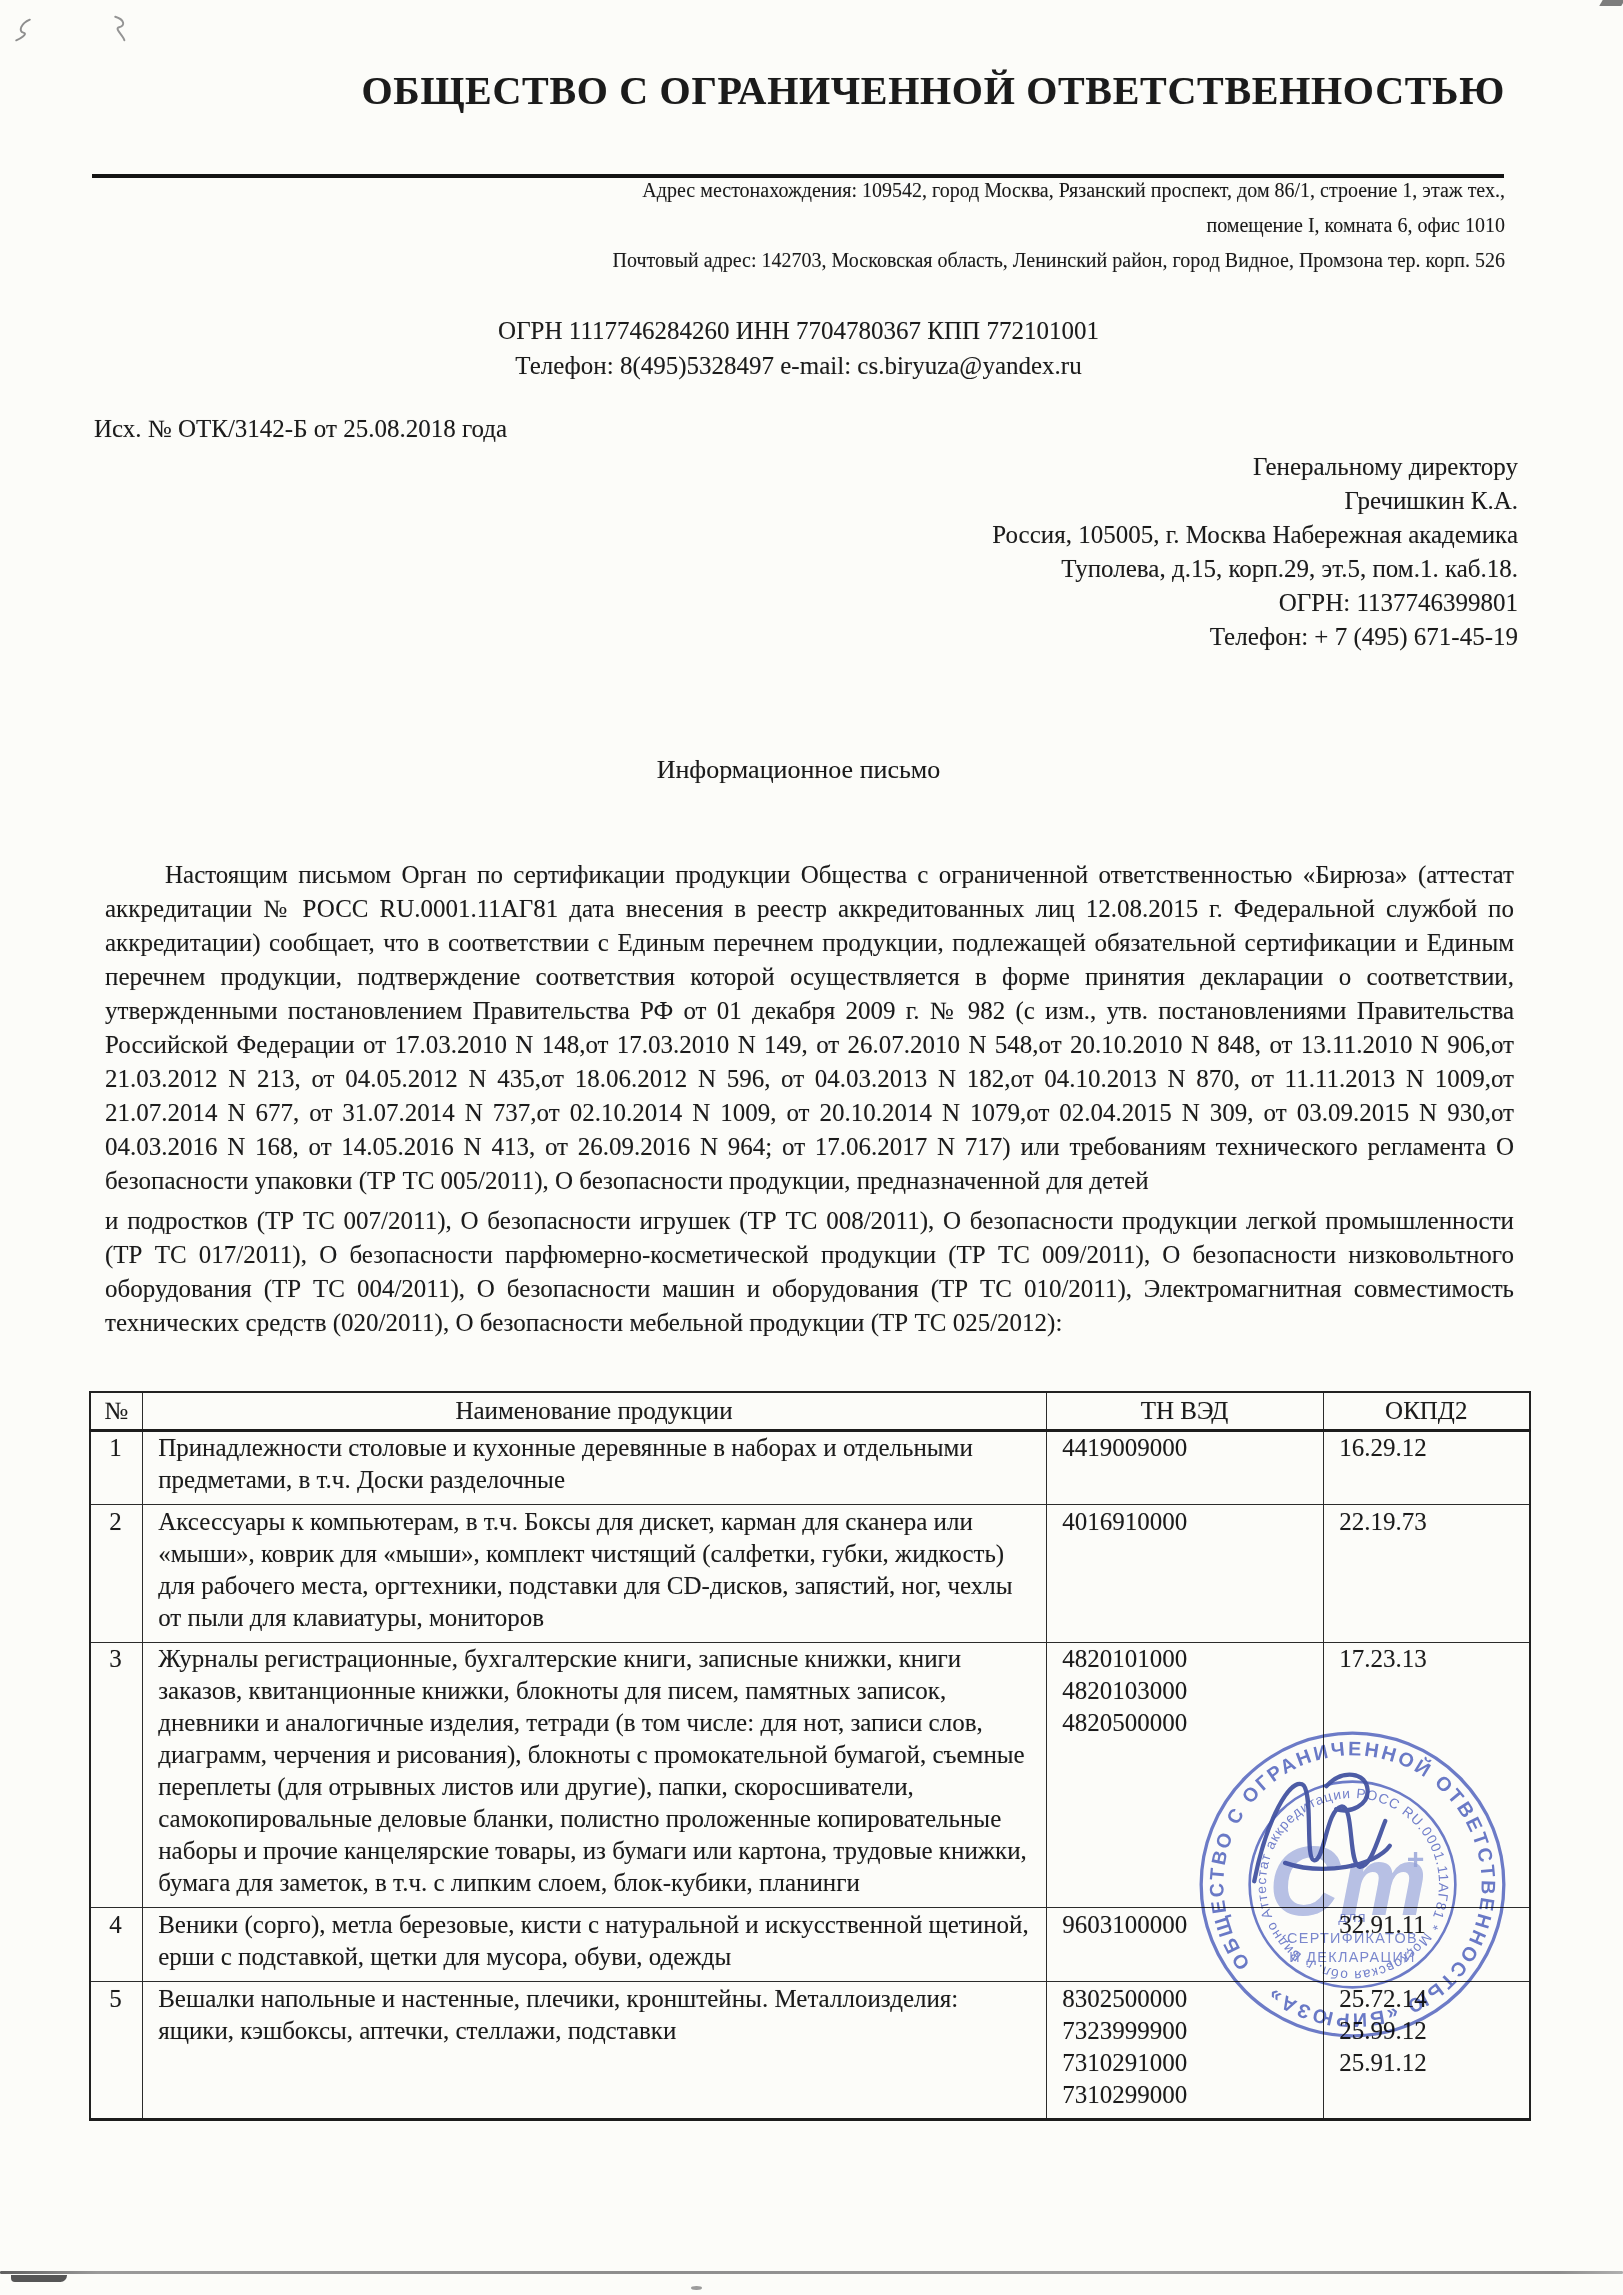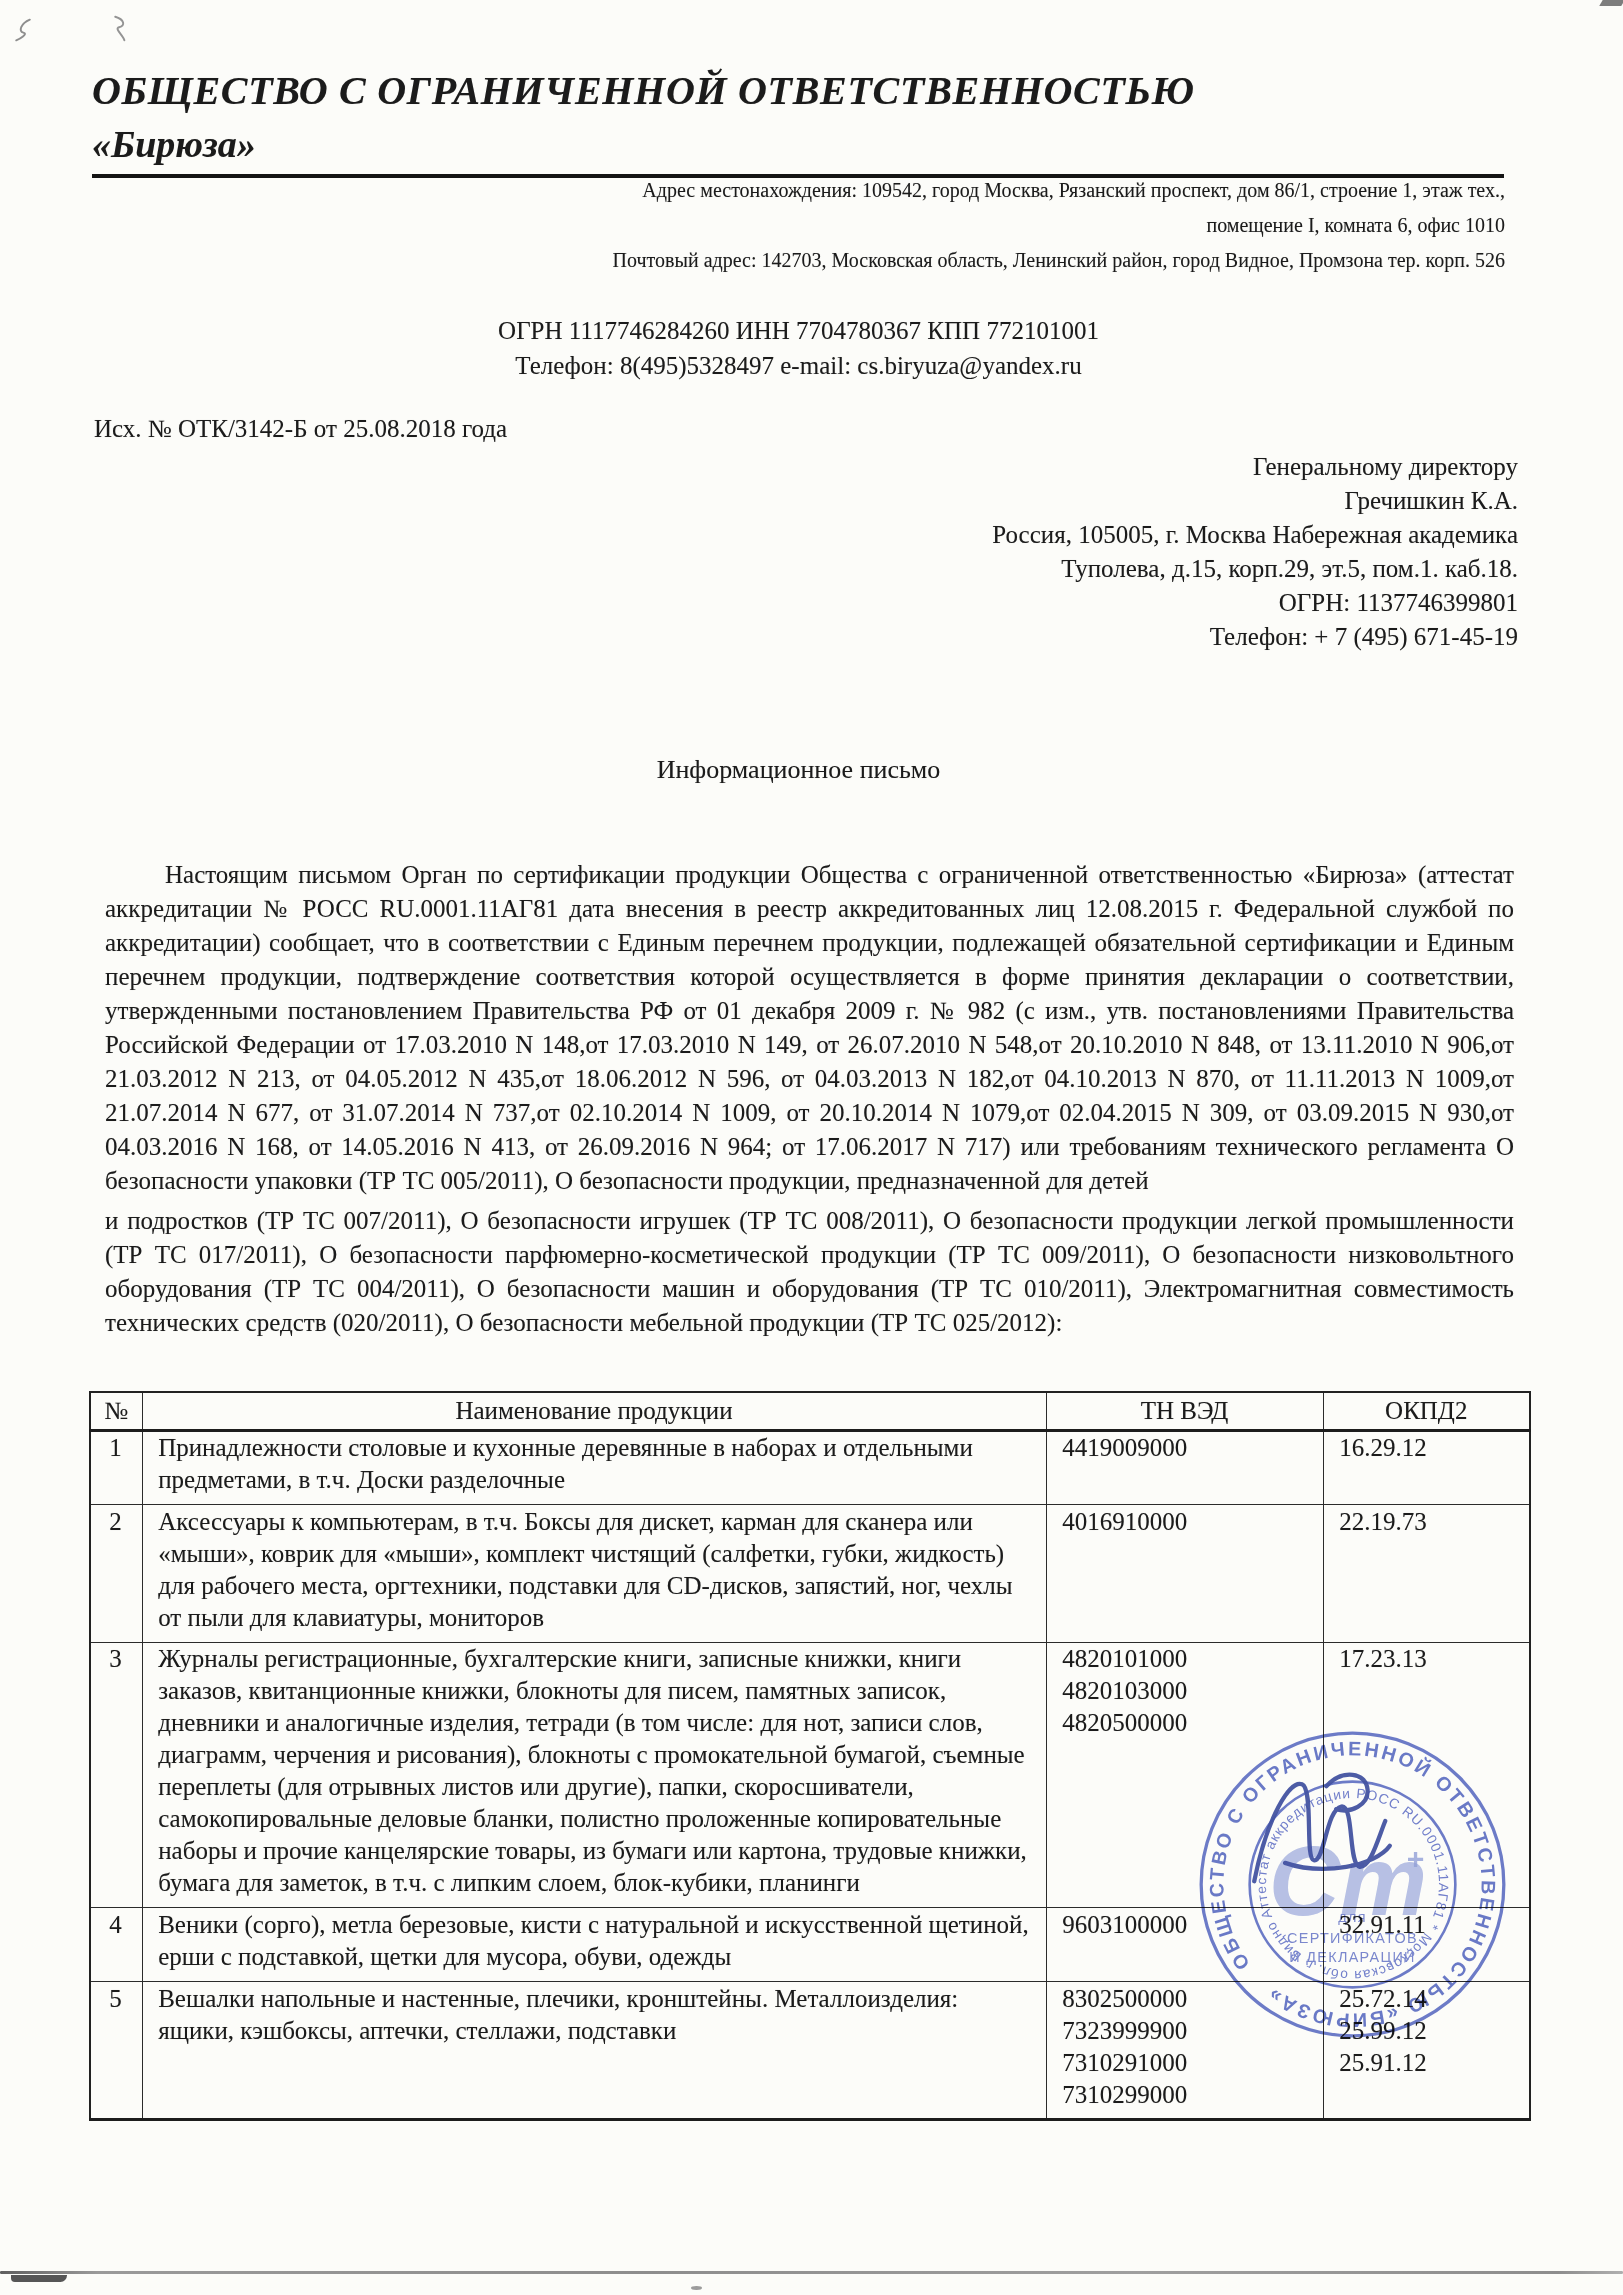--- a/index.html
+++ b/index.html
@@ -6,21 +6,21 @@
   body{
     width:1623px;height:2295px;position:relative;overflow:hidden;
     background:#fcfcf9;
     font-family:"Liberation Serif","DejaVu Serif",serif;
     color:#1b1b1b;
   }
   .abs{position:absolute;}
   .scan-text{text-shadow:0 0 0.7px rgba(20,20,20,.28);}
 
   
-  .org-title{left:92px;width:1413px;top:63px;text-align:left;font-weight:bold;font-style:italic;}
+  .org-title{left:92px;width:1413px;top:63px;text-align:right;font-weight:bold;}
   .org-title .l1{font-size:40px;line-height:56px;letter-spacing:0.7px;}
   .org-title .l2{font-size:38px;line-height:51px;}
   .head-rule{left:92px;top:174px;width:1412px;height:3.9px;background:#141414;}
   .addr-block{left:92px;width:1413px;top:173px;text-align:right;font-size:20px;line-height:35px;}
   .reg-block{left:92px;width:1413px;top:313px;text-align:center;font-size:25px;line-height:35px;}
   .outgoing-ref{left:94px;top:415px;font-size:25px;}
   .recipient-block{right:105px;top:450px;text-align:right;font-size:25px;line-height:34px;}
   .letter-title{left:92px;width:1413px;top:755px;text-align:center;font-size:26px;}
 
   
@@ -62,21 +62,20 @@
   }
   .bottom-blob{left:10.5px;top:2275px;width:56px;height:7.2px;background:#565656;border-radius:0 0 6.5px 3.9px;}
   .bottom-speck{left:691px;top:2286px;width:10.5px;height:3.9px;background:#9c9c9c;border-radius:50%;}
   .corner-notch{left:1601px;top:0;width:21.6px;height:5.9px;background:#7d7d7d;transform:skewX(-30deg);}
 </style>
 </head>
 <body>
 
 <div class="abs org-title scan-text">
   <div class="l1">ОБЩЕСТВО С ОГРАНИЧЕННОЙ ОТВЕТСТВЕННОСТЬЮ</div>
-  <div class="l2">«Бирюза»</div>
 </div>
 <div class="abs head-rule"></div>
 
 <div class="abs addr-block scan-text">
   <div>Адрес местонахождения: 109542, город Москва, Рязанский проспект, дом 86/1, строение 1, этаж тех.,</div>
   <div>помещение I, комната 6, офис 1010</div>
   <div>Почтовый адрес: 142703, Московская область, Ленинский район, город Видное, Промзона тер. корп. 526</div>
 </div>
 
 <div class="abs reg-block scan-text">

